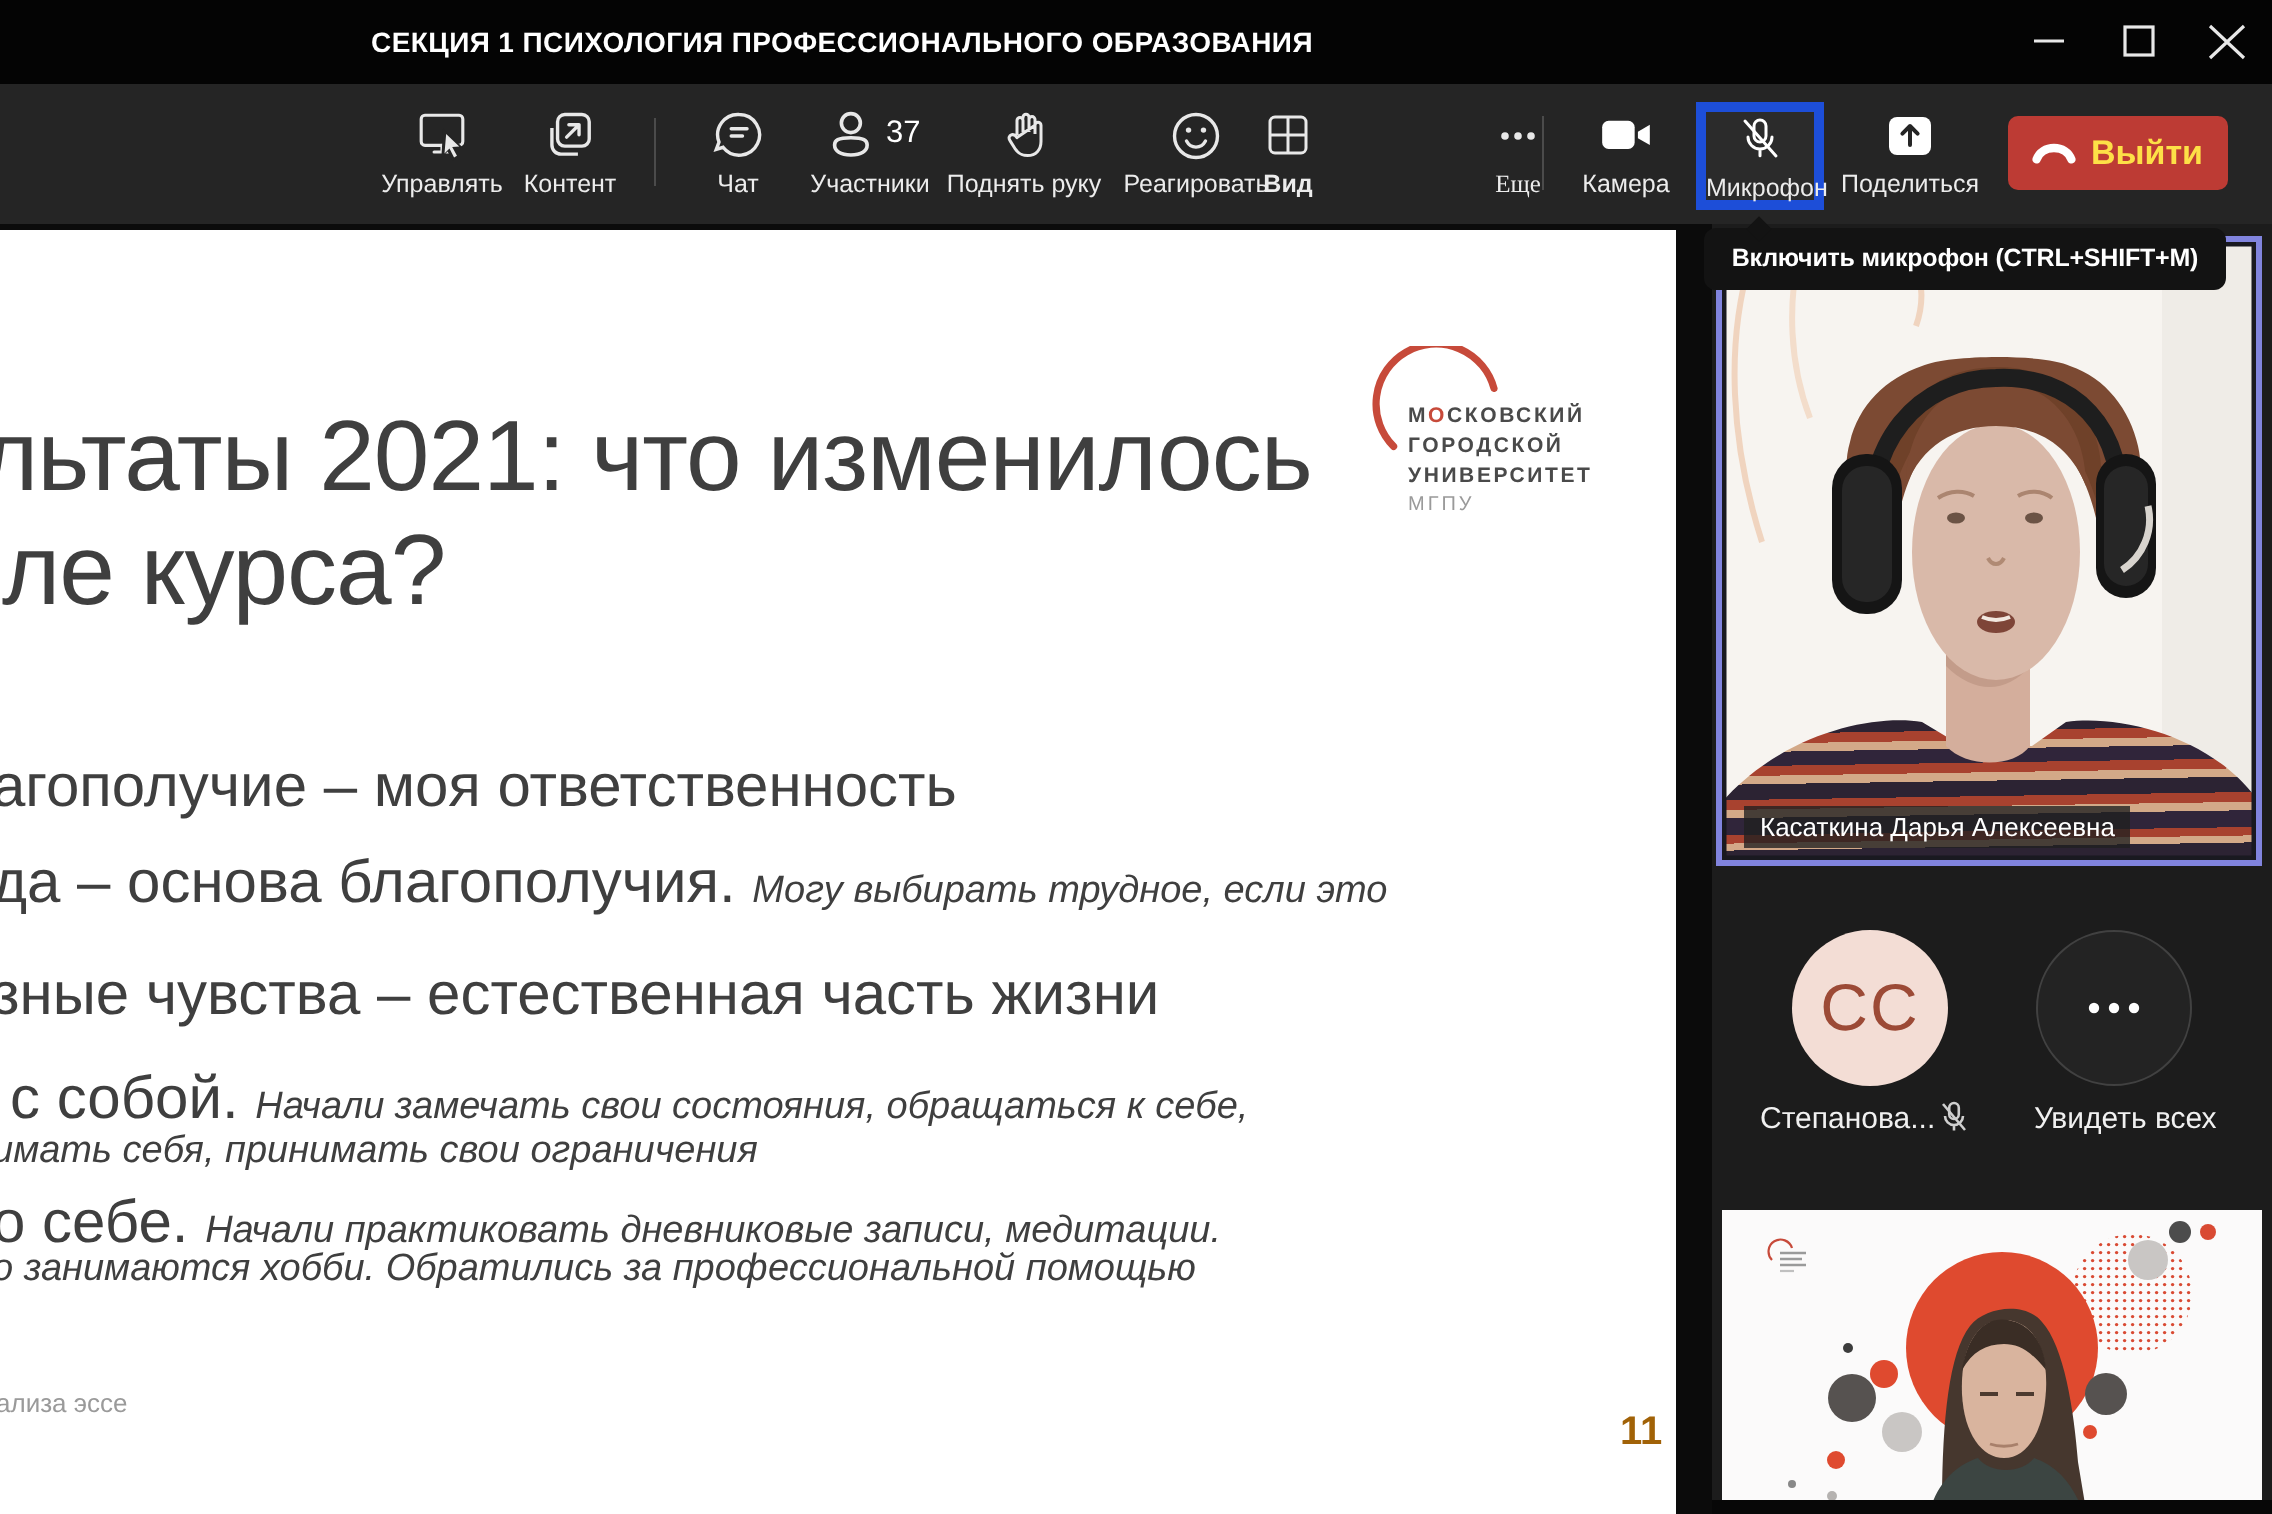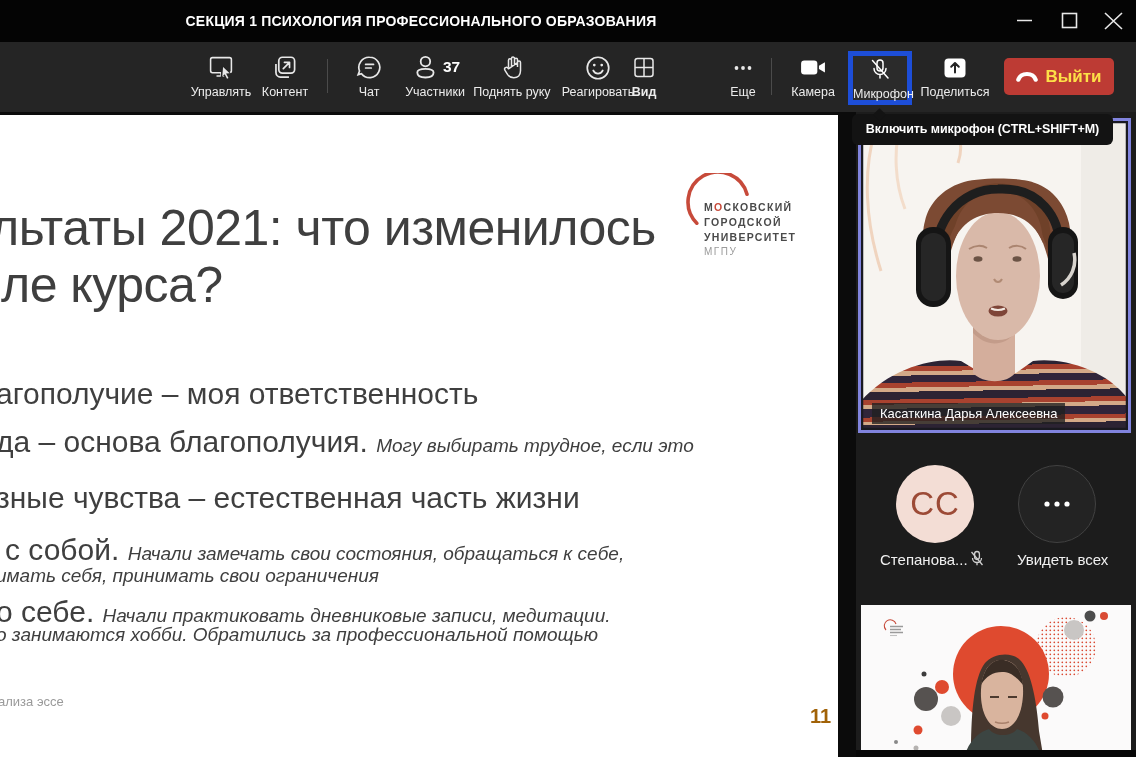--- a/index.html
+++ b/index.html
@@ -82,21 +82,21 @@
     </svg>
     <div class="lbl">Чат</div>
   </div>
 
   <div class="titem" style="left:400px; width:70px;">
     <div style="height:26px; position:relative;">
       <svg width="26" height="26" viewBox="1 1 23 23" fill="none" stroke="#e8e8e8" stroke-width="1.6" style="position:absolute;left:13px;top:0">
         <circle cx="12" cy="6.8" r="4.2"></circle>
         <path d="M4.8 16.5c0-2 1.4-3.2 7.2-3.2s7.2 1.2 7.2 3.2c0 2.6-2.6 4.4-7.2 4.4s-7.2-1.8-7.2-4.4z"></path>
       </svg>
-      <span style="position:absolute; left:43px; top:3px; font-size:15.5px; font-weight:700; color:#fff;">37</span>
+      <span style="position:absolute; left:43px; top:3px; font-size:15.5px; font-weight:400; color:#fff;">37</span>
     </div>
     <div class="lbl">Участники</div>
   </div>
 
   <div class="titem" style="left:558px; width:80px;">
     <svg width="26" height="26" viewBox="1.5 1.5 23 23" fill="none" stroke="#e8e8e8" stroke-width="1.5">
       <circle cx="13" cy="13" r="9.5"></circle>
       <circle cx="9.7" cy="10.4" r="1.2" fill="#e8e8e8" stroke="none"></circle>
       <circle cx="16.3" cy="10.4" r="1.2" fill="#e8e8e8" stroke="none"></circle>
       <path d="M8.8 15.2c.9 1.7 2.4 2.7 4.2 2.7s3.3-1 4.2-2.7" stroke-linecap="round"></path>
@@ -112,21 +112,21 @@
   </div>
 
   <div class="titem" style="left:621px; width:46px;font-weight:bold;">
     <svg width="26" height="26" viewBox="0 0 26 26" fill="none" stroke="#e8e8e8" stroke-width="1.5">
       <rect x="4" y="3.5" width="18" height="18" rx="2.5"></rect>
       <path d="M13 3.5v18M4 12.5h18"></path>
     </svg>
     <div class="lbl">Вид</div>
   </div>
 
-  <div class="titem" style="left:720px; width:46px;">
+  <div class="titem" style="left:736px; width:46px;font-family:Liberation Serif, serif;">
     <svg width="26" height="26" viewBox="0 0 26 26" fill="#e8e8e8">
       <circle cx="6.5" cy="13" r="1.9"></circle>
         <circle cx="13" cy="13" r="1.9"></circle>
         <circle cx="19.5" cy="13" r="1.9"></circle>
     </svg>
     <div class="lbl">Еще</div>
   </div>
   <div class="sep" style="left:771px; top:16px; height:37px;"></div>
 
   <div class="titem" style="left:785px; width:56px;">

